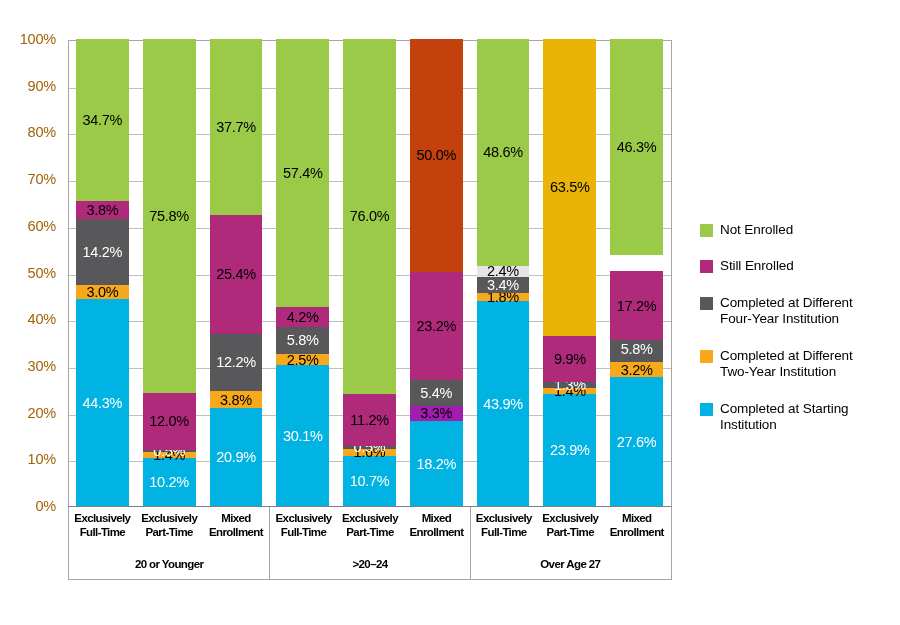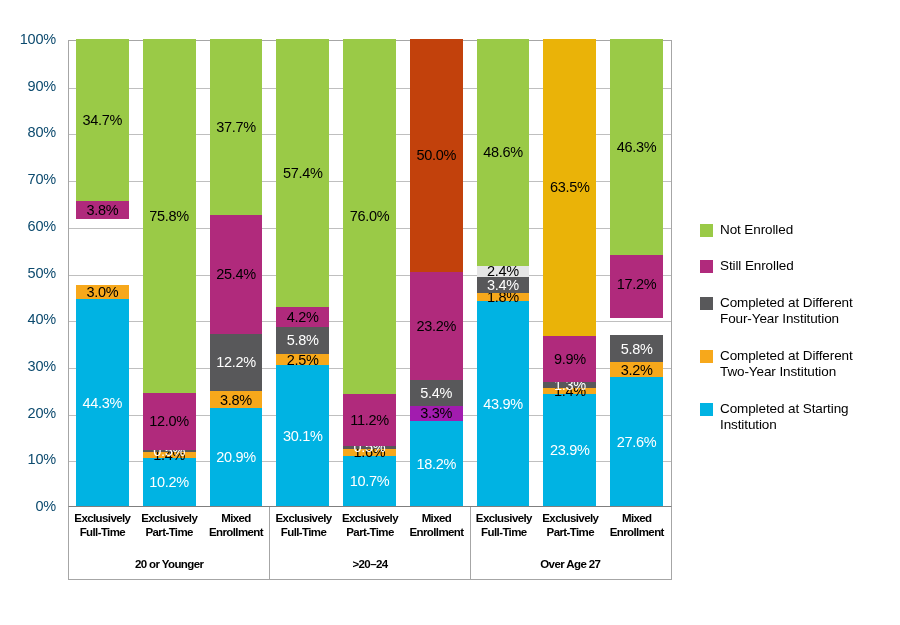--- a/index.html
+++ b/index.html
@@ -29,21 +29,21 @@
     left: 0px;
     top: 37px;
     width: 62px;
     height: 470px;
   }
   .y-tick-label {
     position: absolute;
     right: 6px;
     font-size: 14.5px;
     line-height: 1;
-    color: #0c4a6e;
+    color: #a16207;
     transform: translateY(-50%);
     white-space: nowrap;
     letter-spacing: -0.2px;
   }
 
   
   .plot-area {
     position: absolute;
     left: 68px;
     top: 40px;
@@ -201,20 +201,23 @@
         <div class="gridline" style="top: 46.7px;"></div>
       </div>
     <div class="bars-layer">
         <div class="bar" style="left: 7.01167px; width: 52.7544px;">
           <div class="seg" style="background: rgb(0, 179, 227); height: 206.881px; bottom: 0px;">
             <span class="seg-label light">44.3%</span>
           </div>
           <div class="seg" style="background: rgb(247, 168, 27); height: 14.01px; bottom: 206.881px;">
             <span class="seg-label dark">3.0%</span>
           </div>
+          <div class="seg" style="background: rgb(88, 88, 90); height: 66.314px; bottom: 220.891px;">
+            <span class="seg-label light">14.2%</span>
+          </div>
           <div class="seg" style="background: rgb(176, 42, 124); height: 17.746px; bottom: 287.205px;">
             <span class="seg-label dark">3.8%</span>
           </div>
           <div class="seg" style="background: rgb(154, 202, 71); height: 162.049px; bottom: 304.951px;">
             <span class="seg-label dark">34.7%</span>
           </div>
         </div>
         <div class="bar" style="left: 73.7894px; width: 52.7544px;">
           <div class="seg" style="background: rgb(0, 179, 227); height: 47.634px; bottom: 0px;">
             <span class="seg-label light">10.2%</span>
@@ -337,21 +340,21 @@
         <div class="bar" style="left: 541.234px; width: 52.7544px;">
           <div class="seg" style="background: rgb(0, 179, 227); height: 128.892px; bottom: 0px;">
             <span class="seg-label light">27.6%</span>
           </div>
           <div class="seg" style="background: rgb(247, 168, 27); height: 14.944px; bottom: 128.892px;">
             <span class="seg-label dark">3.2%</span>
           </div>
           <div class="seg" style="background: rgb(88, 88, 90); height: 27.086px; bottom: 143.836px;">
             <span class="seg-label light">5.8%</span>
           </div>
-          <div class="seg" style="background: rgb(176, 42, 124); height: 69px; bottom: 188px;">
+          <div class="seg" style="background: rgb(176, 42, 124); height: 69px; bottom: 166px;">
             <span class="seg-label dark">17.2%</span>
           </div>
           <div class="seg" style="background: rgb(154, 202, 71); height: 216.221px; bottom: 251.246px; padding-left: 20px;">
             <span class="seg-label dark">46.3%</span>
           </div>
         </div>
       </div>
   </div>
 
   <div class="cat-band">

